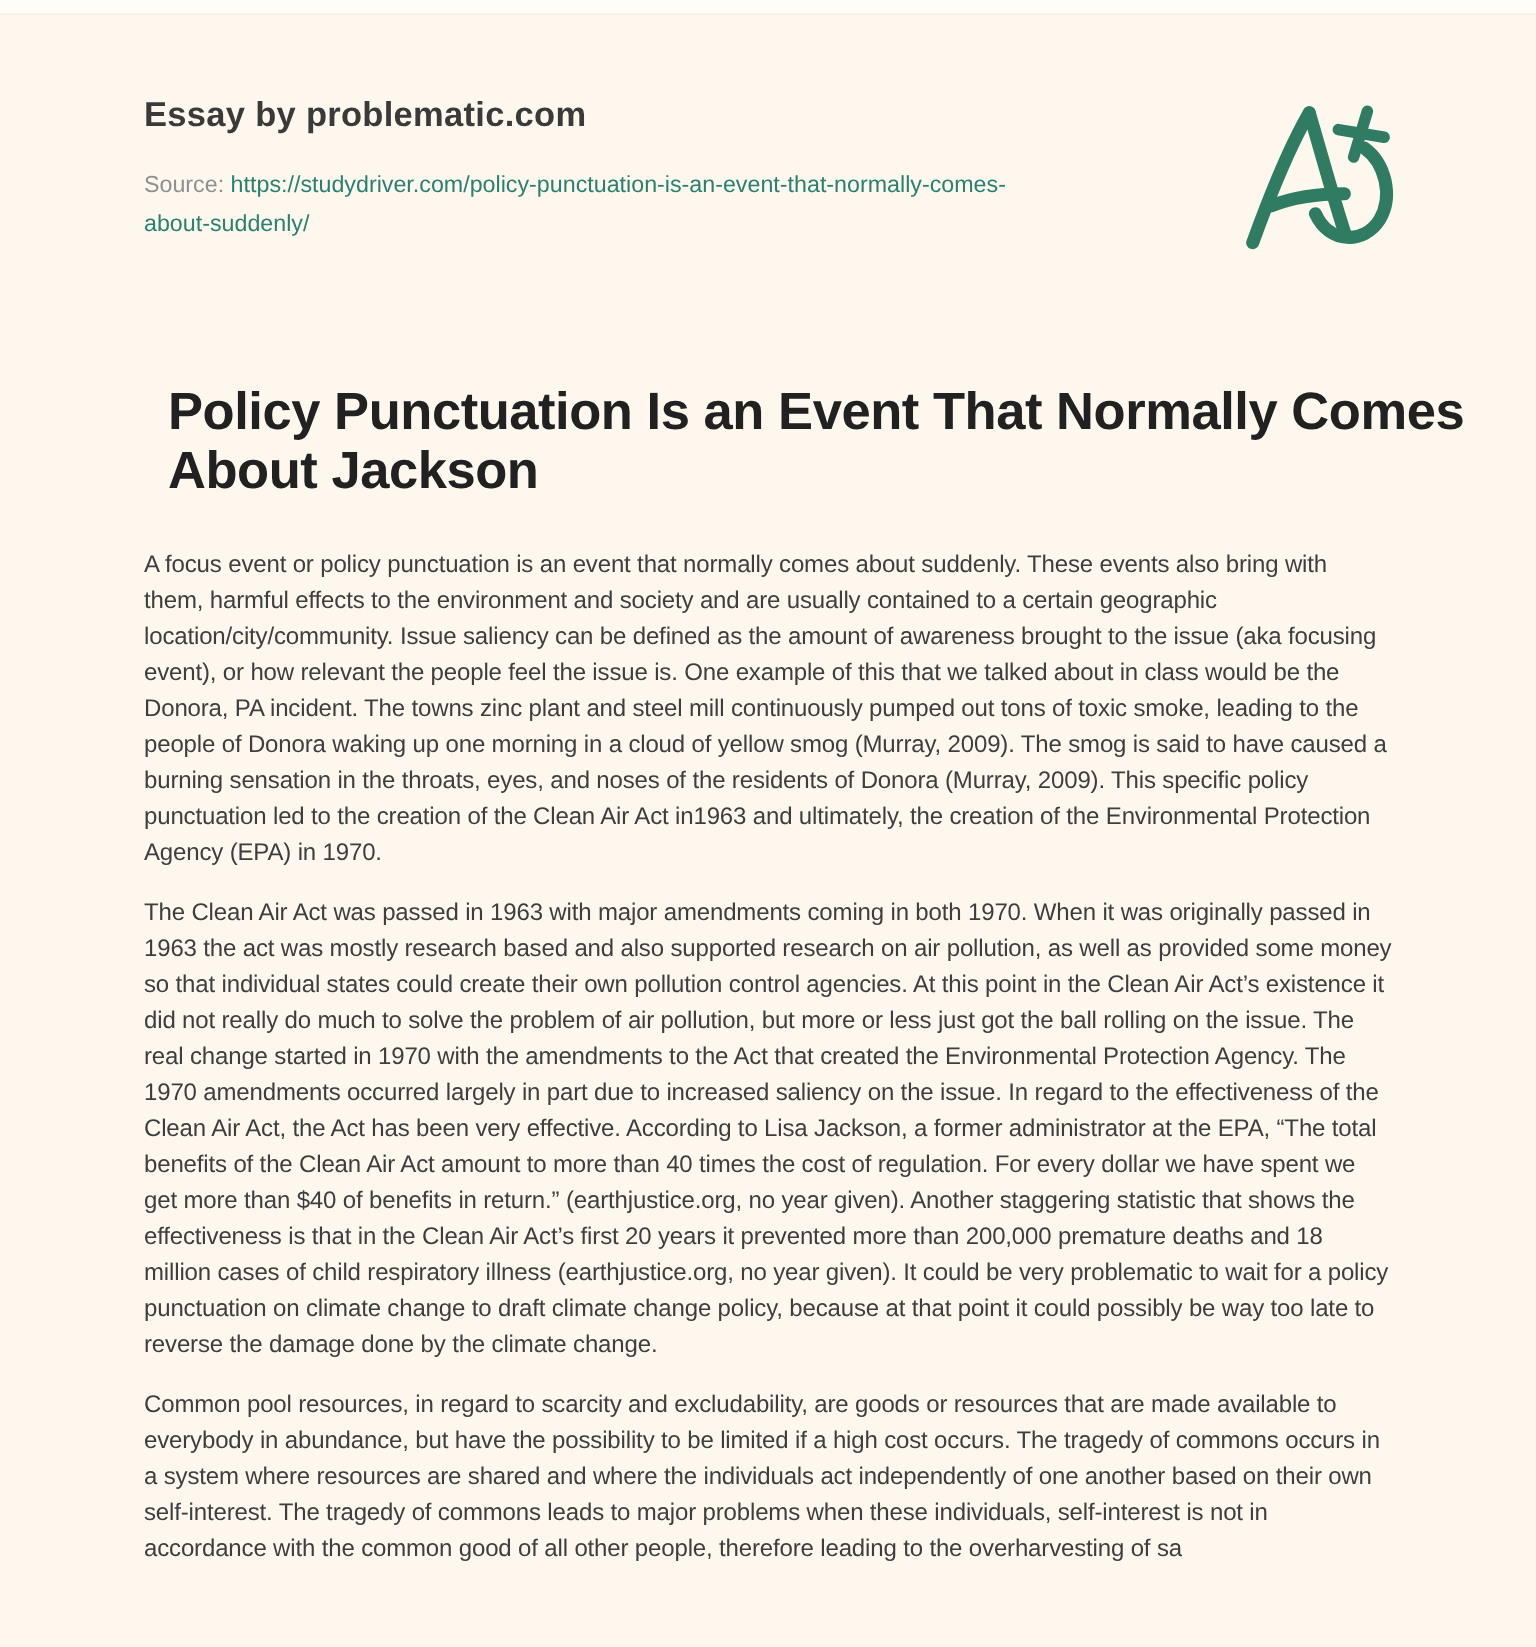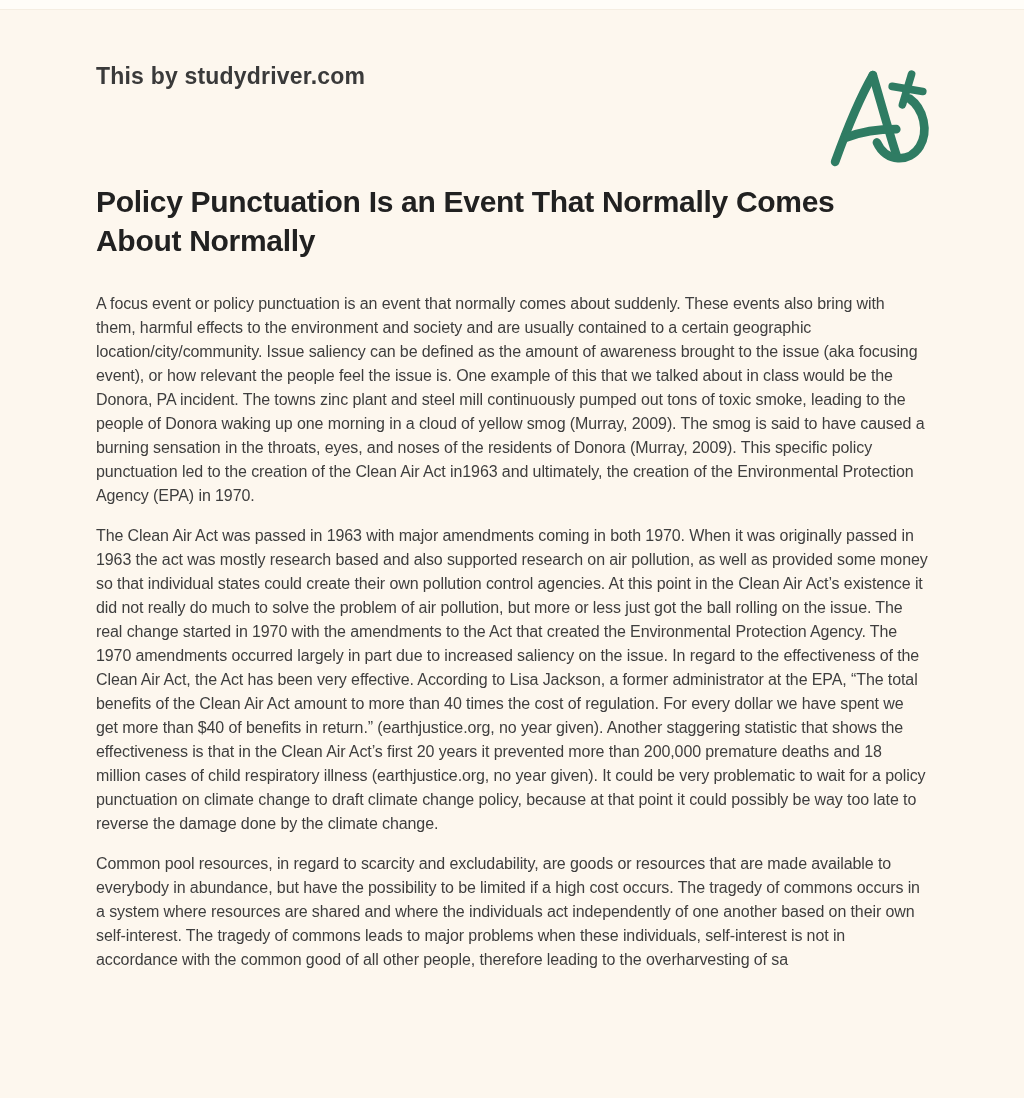--- a/index.html
+++ b/index.html
@@ -45,22 +45,22 @@
     top: 58px;
     right: 90px;
     width: 106px;
     height: 102px;
   }
   .logo svg { width: 100%; height: 100%; }
   .content {
     padding: 0 96px;
   }
   .title {
-    margin: 92px 0 0 0;
-    font-size: 30px;
+    margin: 92px 0 0 16px;
+    font-size: 35px;
     line-height: 39px;
     font-weight: 700;
     color: #212121;
     letter-spacing: -0.3px;
   }
   .title .title-line {
     display: block;
     white-space: nowrap;
   }
   .para {
@@ -73,39 +73,43 @@
   }
   .para.first { margin-top: 32px; }
 </style>
 </head>
 <body>
 
 <div class="page">
   <div class="top-strip"></div>
 
   <header class="header">
-    <h1 class="byline">This by studydriver.com</h1>
+    <h1 class="byline">Essay by problematic.com</h1>
+    <p class="source">
+      <span class="source-label">Source:</span>
+      <a class="source-link"><span>https://studydriver.com/policy-punctuation-is-an-event-that-normally-comes-</span><br><span>about-suddenly/</span></a>
+    </p>
 
     <div class="logo">
       <svg viewBox="0 0 104 100" fill="none" xmlns="http://www.w3.org/2000/svg">
         <g stroke="#2f7c63" stroke-width="8.5" stroke-linecap="round" fill="none">
           <path d="M7,92 C20,56 33,26 44,7"></path>
           <path d="M44,7 C52,34 60,64 68,88"></path>
           <path d="M19,68 C34,62 52,60 67,60"></path>
           <path d="M80,30 C94,40 99,62 90,77 C80,93 57,93 48,73"></path>
           <path d="M82,6 L73,36" stroke-width="7.5"></path>
           <path d="M63,18 L93,23" stroke-width="7.5"></path>
         </g>
       </svg>
     </div>
   </header>
 
   <main class="content">
     <h2 class="title">
       <span class="title-line">Policy Punctuation Is an Event That Normally Comes</span>
-      <span class="title-line">About Normally</span>
+      <span class="title-line">About Jackson</span>
     </h2>
 
     <p class="para first">A focus event or policy punctuation is an event that normally comes about suddenly. These events also bring with them, harmful effects to the environment and society and are usually contained to a certain geographic location/city/community. Issue saliency can be defined as the amount of awareness brought to the issue (aka focusing event), or how relevant the people feel the issue is. One example of this that we talked about in class would be the Donora, PA incident. The towns zinc plant and steel mill continuously pumped out tons of toxic smoke, leading to the people of Donora waking up one morning in a cloud of yellow smog (Murray, 2009). The smog is said to have caused a burning sensation in the throats, eyes, and noses of the residents of Donora (Murray, 2009). This specific policy punctuation led to the creation of the Clean Air Act in1963 and ultimately, the creation of the Environmental Protection Agency (EPA) in 1970.</p>
     <p class="para">The Clean Air Act was passed in 1963 with major amendments coming in both 1970. When it was originally passed in 1963 the act was mostly research based and also supported research on air pollution, as well as provided some money so that individual states could create their own pollution control agencies. At this point in the Clean Air Act’s existence it did not really do much to solve the problem of air pollution, but more or less just got the ball rolling on the issue. The real change started in 1970 with the amendments to the Act that created the Environmental Protection Agency. The 1970 amendments occurred largely in part due to increased saliency on the issue. In regard to the effectiveness of the Clean Air Act, the Act has been very effective. According to Lisa Jackson, a former administrator at the EPA, “The total benefits of the Clean Air Act amount to more than 40 times the cost of regulation. For every dollar we have spent we get more than $40 of benefits in return.” (earthjustice.org, no year given). Another staggering statistic that shows the effectiveness is that in the Clean Air Act’s first 20 years it prevented more than 200,000 premature deaths and 18 million cases of child respiratory illness (earthjustice.org, no year given). It could be very problematic to wait for a policy punctuation on climate change to draft climate change policy, because at that point it could possibly be way too late to reverse the damage done by the climate change.</p>
     <p class="para">Common pool resources, in regard to scarcity and excludability, are goods or resources that are made available to everybody in abundance, but have the possibility to be limited if a high cost occurs. The tragedy of commons occurs in a system where resources are shared and where the individuals act independently of one another based on their own self-interest. The tragedy of commons leads to major problems when these individuals, self-interest is not in accordance with the common good of all other people, therefore leading to the overharvesting of sa</p>
   </main>
 </div>
 
 </body></html>

